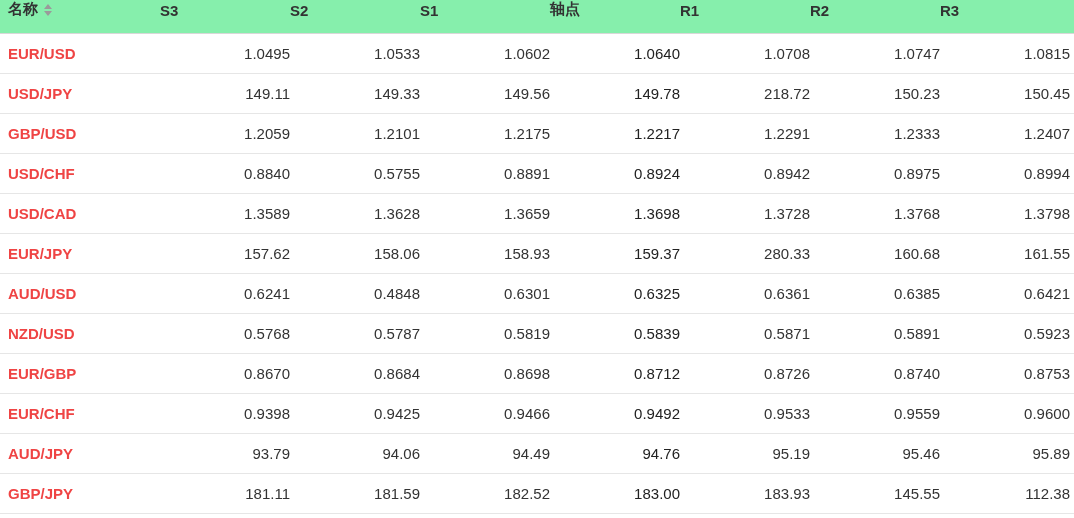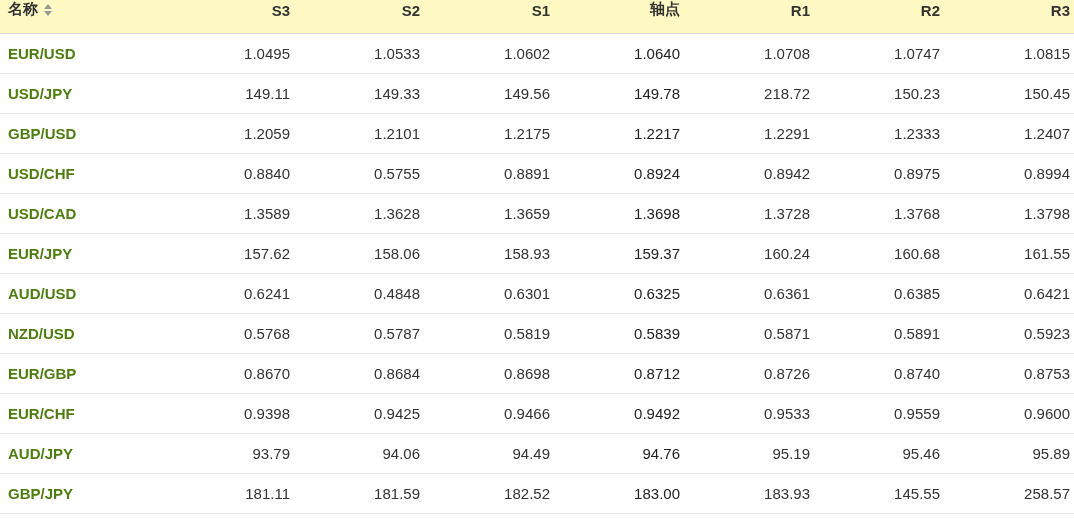--- a/index.html
+++ b/index.html
@@ -23,29 +23,29 @@
   .pivot-table col.num-col  { width: 130px; }
   .pivot-table col.pad-col  { width: 44px; }
 
   thead th {
     font-size: 15px;
     font-weight: bold;
     color: #333333;
     padding: 0 0 14px 0;
     border-bottom: 1px solid #d8d8d8;
     vertical-align: bottom;
-    background: #fef9c3;
+    background: #86efac;
     white-space: nowrap;
   }
   thead th.name-head {
     text-align: left;
     padding-left: 8px;
   }
   thead th.num-head {
-    text-align: right;
+    text-align: left;
   }
   thead th.pad-head { padding: 0; }
 
   .sort-icon {
     display: inline-block;
     margin-left: 6px;
     position: relative;
     width: 9px;
     height: 12px;
     vertical-align: middle;
@@ -72,21 +72,21 @@
     padding: 11px 0 11px 0;
     border-bottom: 1px solid #e6e6e6;
     vertical-align: middle;
     white-space: nowrap;
   }
   tbody td.pair {
     text-align: left;
     padding-left: 8px;
   }
   tbody td.pair a {
-    color: #4d7c0f;
+    color: #ef4444;
     font-weight: bold;
     text-decoration: none;
   }
   tbody td.num {
     text-align: right;
     color: #333333;
   }
   tbody td.pivot {
     text-align: right;
     font-weight: normal;
@@ -179,21 +179,21 @@
       <td class="num">1.3768</td>
       <td class="num">1.3798</td>
       <td class="pad"></td>
     </tr>
     <tr>
       <td class="pair"><a href="#">EUR/JPY</a></td>
       <td class="num">157.62</td>
       <td class="num">158.06</td>
       <td class="num">158.93</td>
       <td class="pivot">159.37</td>
-      <td class="num">160.24</td>
+      <td class="num">280.33</td>
       <td class="num">160.68</td>
       <td class="num">161.55</td>
       <td class="pad"></td>
     </tr>
     <tr>
       <td class="pair"><a href="#">AUD/USD</a></td>
       <td class="num">0.6241</td>
       <td class="num">0.4848</td>
       <td class="num">0.6301</td>
       <td class="pivot">0.6325</td>
@@ -247,17 +247,17 @@
       <td class="pad"></td>
     </tr>
     <tr>
       <td class="pair"><a href="#">GBP/JPY</a></td>
       <td class="num">181.11</td>
       <td class="num">181.59</td>
       <td class="num">182.52</td>
       <td class="pivot">183.00</td>
       <td class="num">183.93</td>
       <td class="num">145.55</td>
-      <td class="num">258.57</td>
+      <td class="num">112.38</td>
       <td class="pad"></td>
     </tr>
   </tbody>
 </table>
 
 </body></html>

